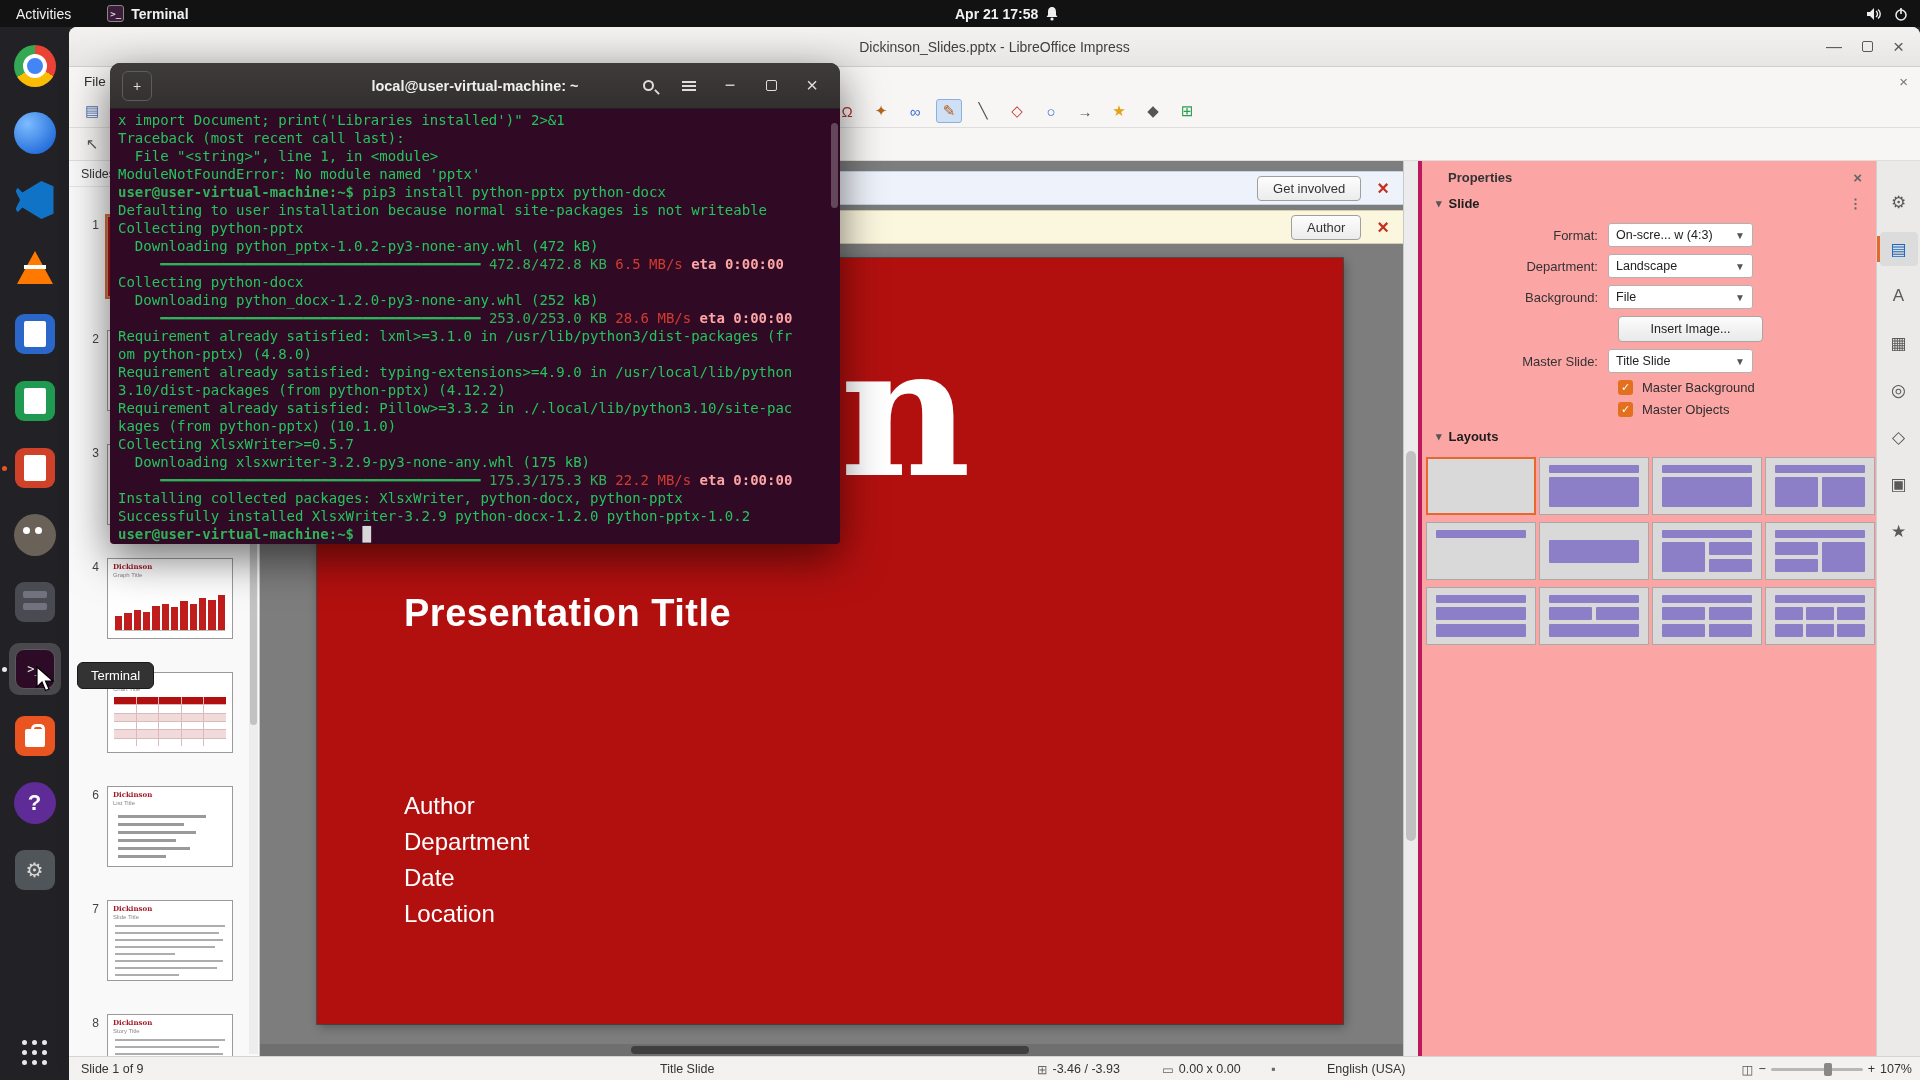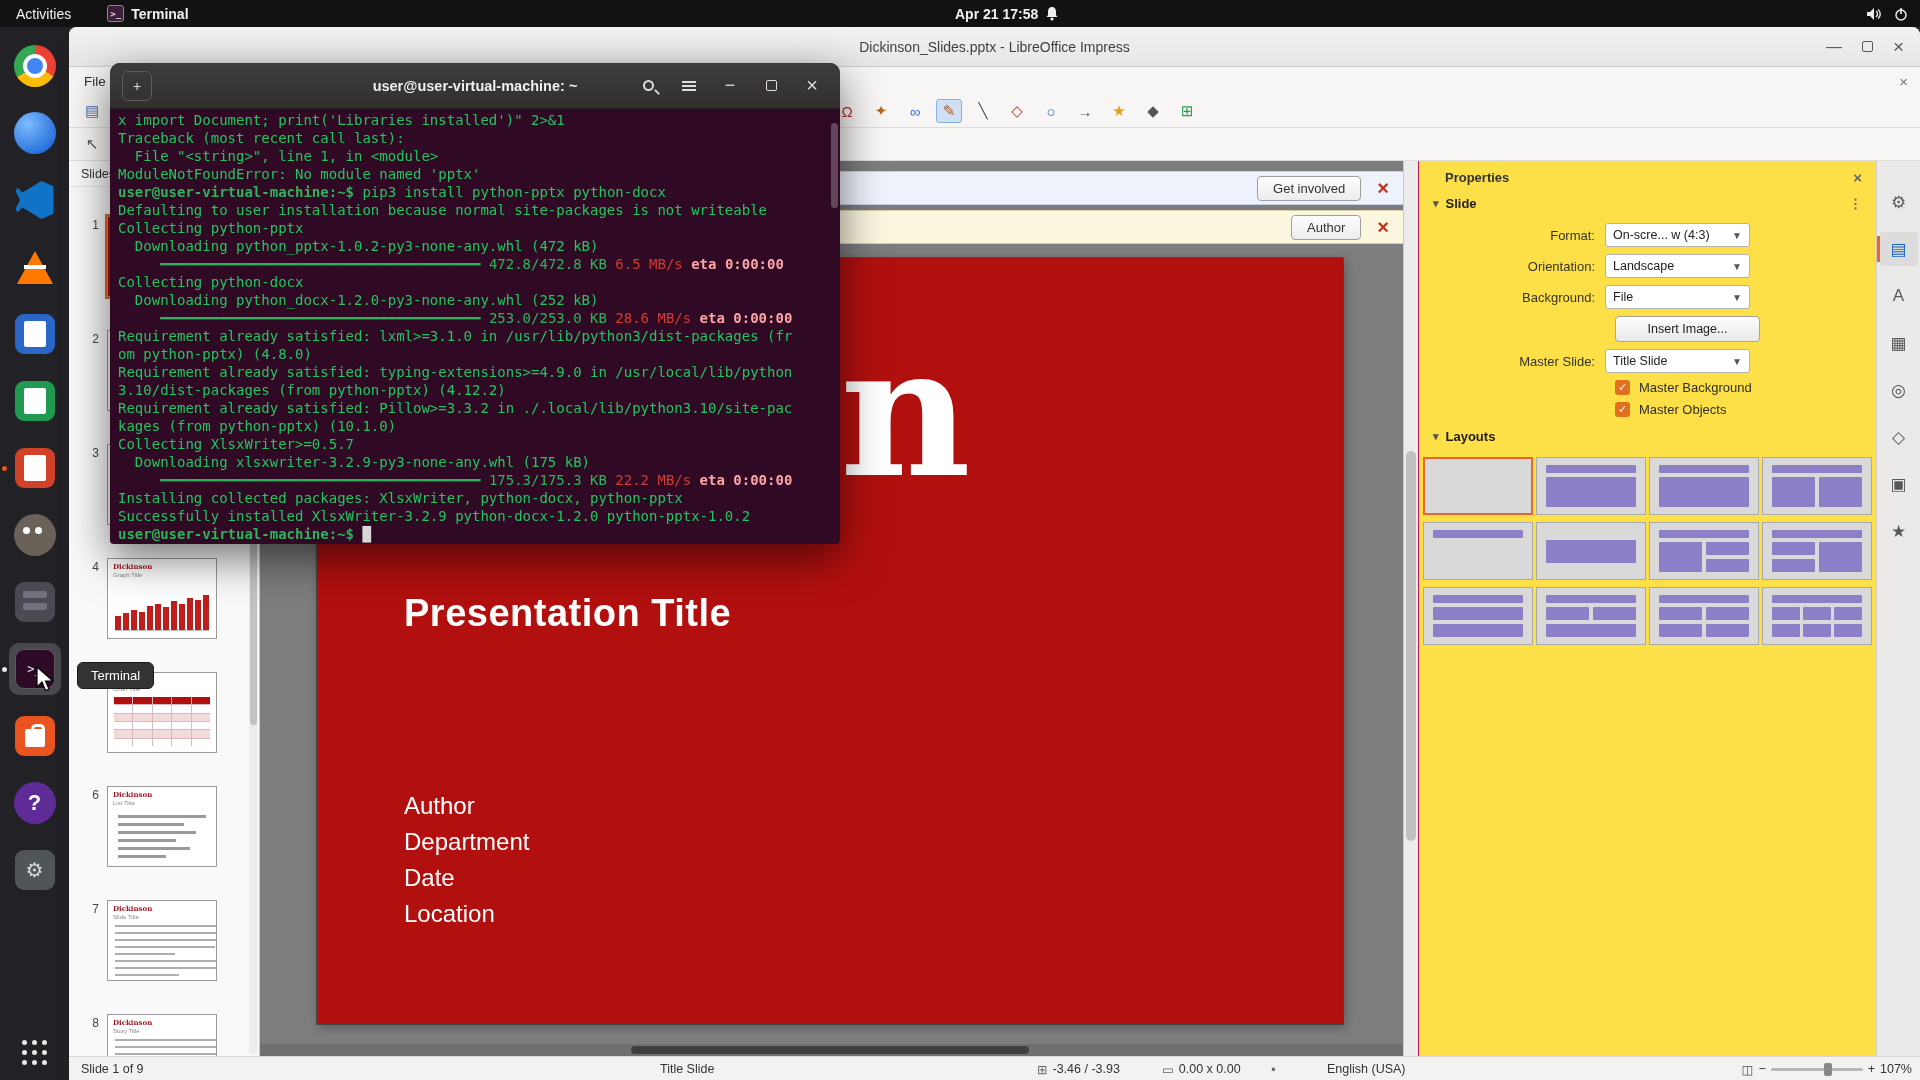--- a/index.html
+++ b/index.html
@@ -58,21 +58,21 @@
   .tsep{width:1px;height:20px;background:#d5d3d0;margin:0 3px;flex:0 0 auto}
 
   .lo-content{position:absolute;top:134px;bottom:24px;left:0;right:0;display:flex}
 
   
   .slides-panel{width:191px;background:#f9f9f9;border-right:1px solid #c9c9c9;position:relative;overflow:hidden;flex:0 0 auto}
   .sp-header{height:26px;display:flex;align-items:center;padding-left:12px;font-size:12.5px;color:#333;border-bottom:1px solid #e5e5e5}
   .sp-list{position:absolute;top:26px;left:0;right:11px;bottom:0;display:flex;flex-direction:column;gap:33px;padding-top:29px;overflow:hidden}
   .sp-row{display:flex;gap:8px;padding-left:14px;flex:0 0 auto}
   .sp-num{width:16px;text-align:right;font-size:12px;color:#444;padding-top:2px}
-  .sp-thumb{width:110px;height:81px;background:#fff;border:1px solid #9a9a9a;position:relative;overflow:hidden}
+  .sp-thumb{width:126px;height:81px;background:#fff;border:1px solid #9a9a9a;position:relative;overflow:hidden}
   .sp-thumb.selected{outline:2px solid #e8672c}
   .sp-scroll{position:absolute;right:1px;top:27px;bottom:2px;width:9px;background:#ededed}
   .sp-scroll-handle{position:absolute;left:1px;right:1px;top:0;height:62%;background:#c2c2c2;border-radius:4px}
 
   
   .doc-area{flex:1;background:#7d7d7d;position:relative;overflow:hidden}
   .infobar{position:absolute;left:0;right:0;height:34px;display:flex;align-items:center;justify-content:flex-end;gap:16px;padding-right:14px;border:1px solid #d6cfae;border-left:none;border-right:none}
   .infobar.one{top:10px;background:#eef2fa;border-color:#c4d2e8}
   .infobar.two{top:49px;background:#fbf6de}
   .ib-btn{background:linear-gradient(#fdfdfd,#ececec);border:1px solid #9f9f9f;border-radius:4px;padding:4px 15px;font-size:13px;color:#333}
@@ -81,21 +81,21 @@
   .logo-box{position:absolute;left:415px;top:94px;width:101px;height:98px;background:#c54a2c}
   .logo-frag{position:absolute;left:403px;top:64px;font-family:"DejaVu Serif",serif;font-weight:bold;color:#fff;font-size:180px;line-height:1}
   .slide-title{position:absolute;left:87px;top:334px;font-size:38px;font-weight:bold;color:#fff;letter-spacing:.5px}
   .slide-lines{position:absolute;left:87px;top:530px;font-size:24px;color:#fff;line-height:36px}
   .doc-hscroll{position:absolute;left:0;right:0;bottom:0;height:12px;background:#6f6f6f}
   .doc-hscroll-handle{position:absolute;left:371px;width:398px;top:2px;bottom:2px;background:#3f3f3f;border-radius:5px}
   .doc-vscroll{width:15px;background:#ececec;border-left:1px solid #c9c9c9;position:relative;flex:0 0 auto}
   .doc-vscroll-handle{position:absolute;left:2px;right:2px;top:290px;height:390px;background:#c0c0c0;border-radius:6px}
 
   
-  .props{width:458px;background:#fde047;border-left:1px solid #be185d;position:relative;font-size:13px;color:#2e2e2e;flex:0 0 auto;overflow:hidden}
+  .props{width:458px;background:#fca5a5;border-left:4px solid #be185d;position:relative;font-size:13px;color:#2e2e2e;flex:0 0 auto;overflow:hidden}
   .props-header{display:flex;align-items:center;padding:8px 14px 5px 26px;font-weight:bold;color:#333}
   .props-close{margin-left:auto;color:#666;font-size:15px}
   .sect{display:flex;align-items:center;gap:7px;padding:5px 14px;font-weight:bold;color:#1d1d1d}
   .sect .chev{font-size:11px;color:#555}
   .sect .more{margin-left:auto;color:#666}
   .prow{display:flex;align-items:center;margin:7px 0}
   .plabel{width:186px;text-align:right;padding-right:10px;color:#333}
   .pctl{width:145px;background:#fff;border:1px solid #b3b1ae;border-radius:3px;padding:4px 7px;display:flex;align-items:center;font-size:12.5px;color:#222}
   .pctl .arr{margin-left:auto;font-size:10px;color:#555}
   .pbtn{margin-left:196px;width:145px;text-align:center;background:linear-gradient(#fcfcfc,#e9e9e9);border:1px solid #a8a6a3;border-radius:4px;padding:5px 0;font-size:12.5px;color:#222}
@@ -453,21 +453,21 @@
         <span class="more">⋮</span>
       </div>
       <div class="prow">
         <span class="plabel">Format:</span>
         <span class="pctl">
           <span>On-scre... w (4:3)</span>
             <span class="arr">▼</span>
         </span>
       </div>
       <div class="prow">
-        <span class="plabel">Orientation:</span>
+        <span class="plabel">Department:</span>
         <span class="pctl">
           <span>Landscape</span>
             <span class="arr">▼</span>
         </span>
       </div>
       <div class="prow">
         <span class="plabel">Background:</span>
         <span class="pctl">
           <span>File</span>
             <span class="arr">▼</span>
@@ -647,21 +647,21 @@
         <i></i>
         <i></i>
         <i></i>
       </span>
   </div>
 </div>
 
 <div class="term">
   <div class="term-header">
     <span class="term-newtab">+</span>
-    <span class="term-title">user@user-virtual-machine: ~</span>
+    <span class="term-title">local@user-virtual-machine: ~</span>
     <span class="term-btns">
       <span class="term-btn">
           <span class="i-search"></span>
         </span>
       <span class="term-btn">
           <span class="i-menu"></span>
         </span>
       <span class="term-btn" style="font-size:18px">−</span>
       <span class="term-btn">
           <span class="i-max"></span>

